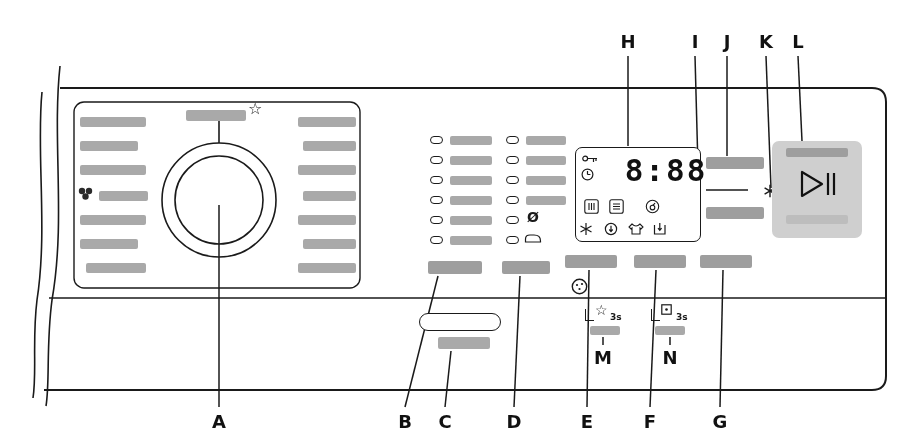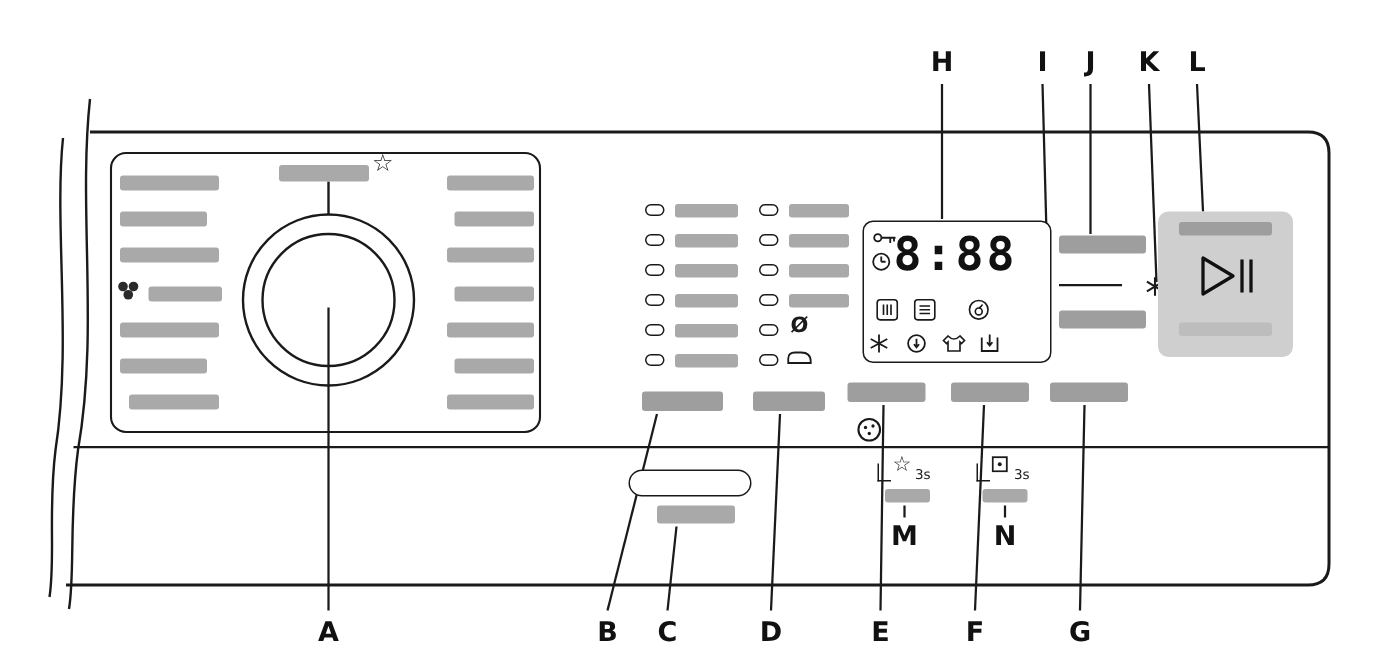--- a/index.html
+++ b/index.html
@@ -22,21 +22,21 @@
   }
   .glyph { position:absolute; color:#1a1a1a; line-height:1; }
   .digits {
     position:absolute; font-family:"DejaVu Sans Mono","Liberation Mono",monospace;
     font-weight:bold; font-size:31px; letter-spacing:2px; color:#111; line-height:36px;
   }
   .bracket {
     position:absolute; width:9px; height:12px; box-sizing:border-box;
     border-left:1.6px solid #1a1a1a; border-bottom:1.6px solid #1a1a1a;
   }
-  .hint-3s { position:absolute; font-size:9px; font-weight:normal; color:#1a1a1a;text-align:center; }
+  .hint-3s { position:absolute; font-size:9px; font-weight:bold; color:#1a1a1a;text-align:center; }
   .outline-box { position:absolute; box-sizing:border-box; border:1.7px solid #1a1a1a; background:#fff; }
   svg.icon { position:absolute; display:block; }
 </style>
 </head>
 <body>
 
 <div class="canvas">
 
   <svg width="917" height="446" viewBox="0 0 917 446" style="position:absolute;left:0;top:0">
     <g fill="none" stroke="#1a1a1a" stroke-linecap="butt">
@@ -147,21 +147,21 @@
         <circle cx="3.2" cy="4.5" r="2.4"></circle>
           <path d="M5.8 4.5 H15 M11.5 4.5 V8 M14 4.5 V7"></path>
       </g>
     </svg>
     <svg class="icon" style="left:5px;top:20px" width="13" height="13" viewBox="0 0 13 13">
       <g fill="none" stroke="#1a1a1a" stroke-width="1.2">
         <circle cx="6.5" cy="6.5" r="5.4"></circle>
           <path d="M6.5 6.5 V3 M6.5 6.5 H9.4"></path>
       </g>
     </svg>
-    <div class="digits" style="left:12px;top:4px;width:98px;text-align:center">8:88</div>
+    <div class="digits" style="left:41px;top:4px;width:98px;text-align:center">8:88</div>
 
     <svg class="icon" style="left:8px;top:51px" width="15" height="15" viewBox="0 0 15 15">
       <g fill="none" stroke="#1a1a1a" stroke-width="1.1">
         <rect x="0.8" y="0.8" width="13.4" height="13.4" rx="2"></rect>
           <path d="M5 4 V11 M7.5 4 V11 M10 4 V11"></path>
       </g>
     </svg>
     <svg class="icon" style="left:33px;top:51px" width="15" height="15" viewBox="0 0 15 15">
       <g fill="none" stroke="#1a1a1a" stroke-width="1.1">
         <rect x="0.8" y="0.8" width="13.4" height="13.4" rx="2"></rect>

